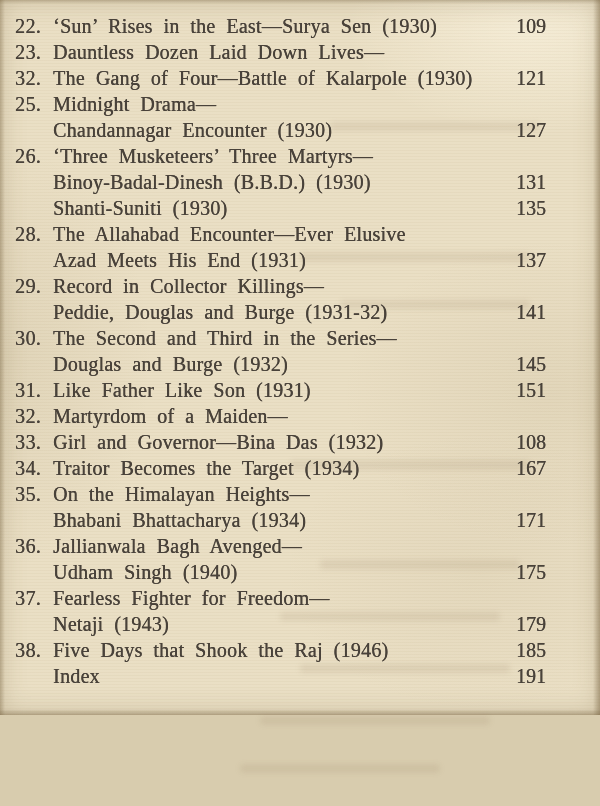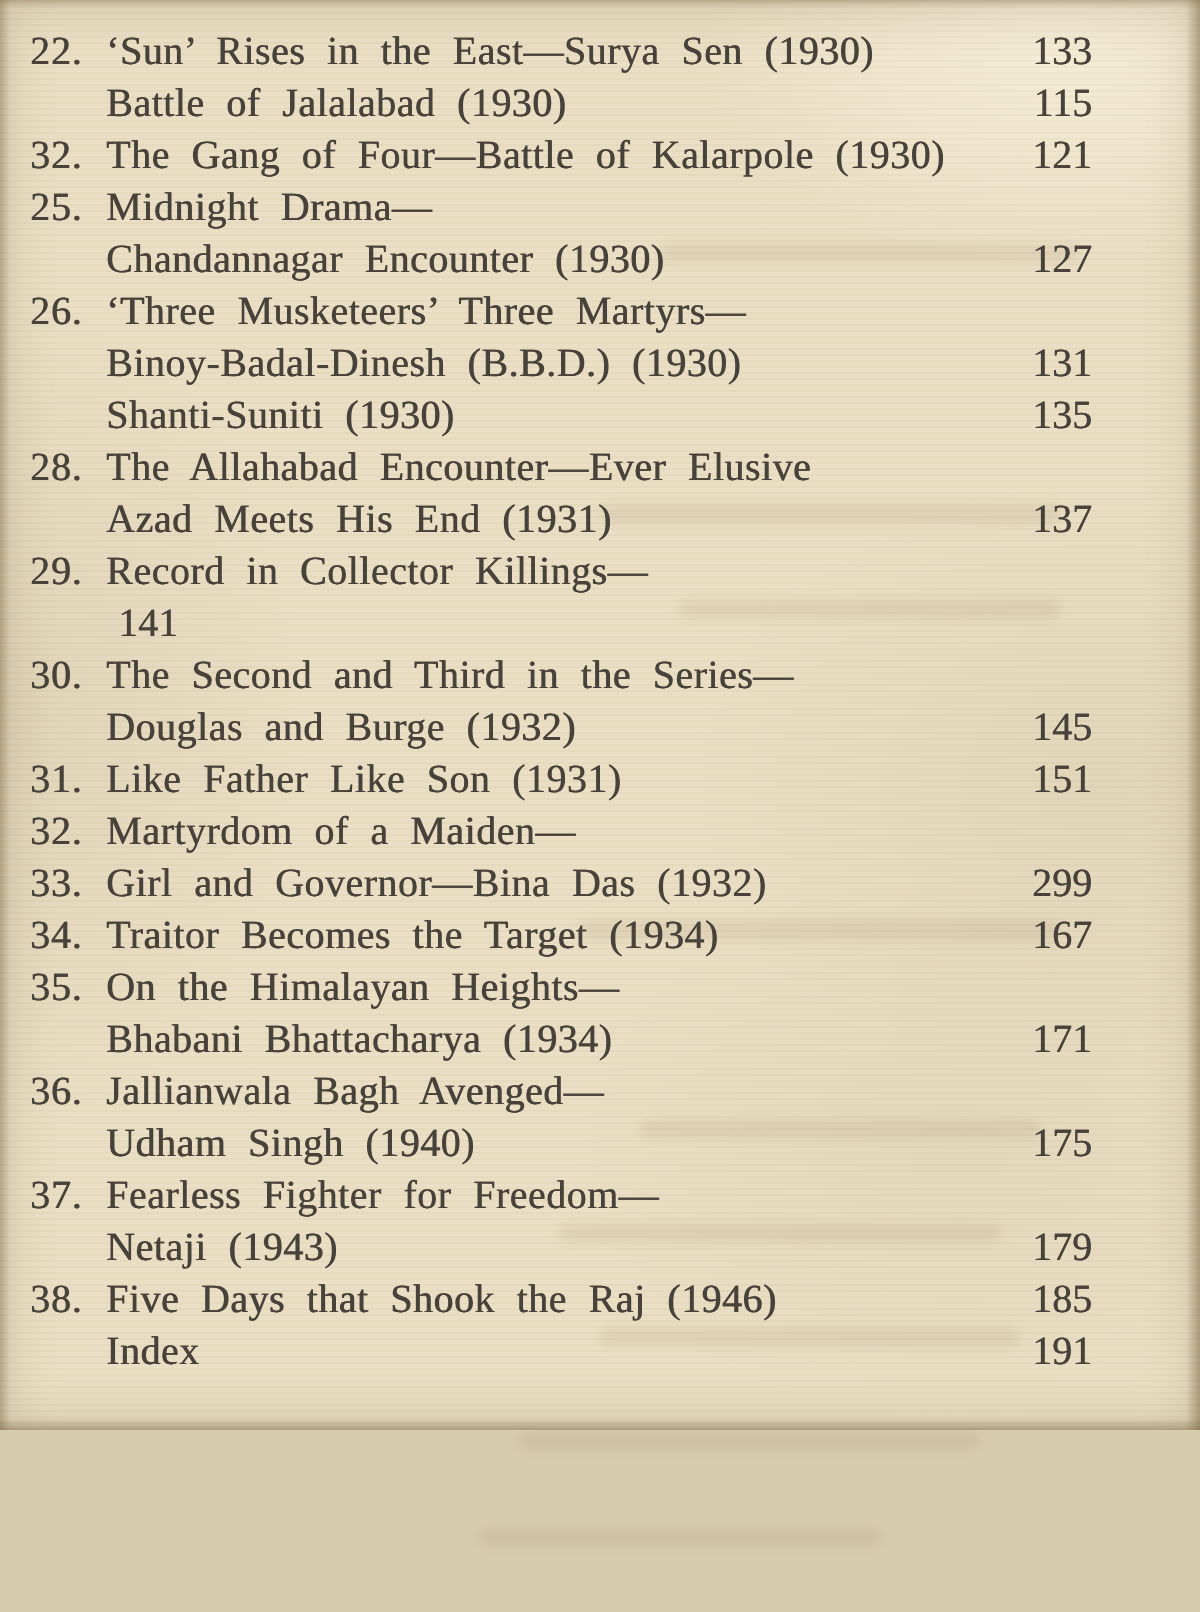--- a/index.html
+++ b/index.html
@@ -116,26 +116,26 @@
   <div class="smudge" style="left:320px; top:560px; width:200px; height:9px;"></div>
   <div class="smudge" style="left:280px; top:612px; width:220px; height:9px;"></div>
   <div class="smudge" style="left:300px; top:664px; width:210px; height:9px;"></div>
   <div class="smudge" style="left:260px; top:716px; width:230px; height:9px;"></div>
   <div class="smudge" style="left:240px; top:764px; width:200px; height:9px;"></div>
 
   <div class="toc">
       <div class="line">
         <span class="num">22.</span>
         <span class="title">‘Sun’ Rises in the East—Surya Sen (1930)</span>
-        <span class="pg">133</span>
-      </div>
-      <div class="line">
-        <span class="num"></span>
-        <span class="title">Battle of Jalalabad (1930)</span>
-        <span class="pg">115</span>
+        <span class="pg">109</span>
+      </div>
+      <div class="line">
+        <span class="num">23.</span>
+        <span class="title">Dauntless Dozen Laid Down Lives—</span>
+        <span class="pg"></span>
       </div>
       <div class="line">
         <span class="num">32.</span>
         <span class="title">The Gang of Four—Battle of Kalarpole (1930)</span>
         <span class="pg">121</span>
       </div>
       <div class="line">
         <span class="num">25.</span>
         <span class="title">Midnight Drama—</span>
         <span class="pg"></span>
@@ -170,20 +170,21 @@
         <span class="title">Azad Meets His End (1931)</span>
         <span class="pg">137</span>
       </div>
       <div class="line">
         <span class="num">29.</span>
         <span class="title">Record in Collector Killings—</span>
         <span class="pg"></span>
       </div>
       <div class="line">
         <span class="num"></span>
+        <span class="title">Peddie, Douglas and Burge (1931-32)</span>
         <span class="pg">141</span>
       </div>
       <div class="line">
         <span class="num">30.</span>
         <span class="title">The Second and Third in the Series—</span>
         <span class="pg"></span>
       </div>
       <div class="line">
         <span class="num"></span>
         <span class="title">Douglas and Burge (1932)</span>
@@ -195,21 +196,21 @@
         <span class="pg">151</span>
       </div>
       <div class="line">
         <span class="num">32.</span>
         <span class="title">Martyrdom of a Maiden—</span>
         <span class="pg"></span>
       </div>
       <div class="line">
         <span class="num">33.</span>
         <span class="title">Girl and Governor—Bina Das (1932)</span>
-        <span class="pg">299</span>
+        <span class="pg">108</span>
       </div>
       <div class="line">
         <span class="num">34.</span>
         <span class="title">Traitor Becomes the Target (1934)</span>
         <span class="pg">167</span>
       </div>
       <div class="line">
         <span class="num">35.</span>
         <span class="title">On the Himalayan Heights—</span>
         <span class="pg"></span>

